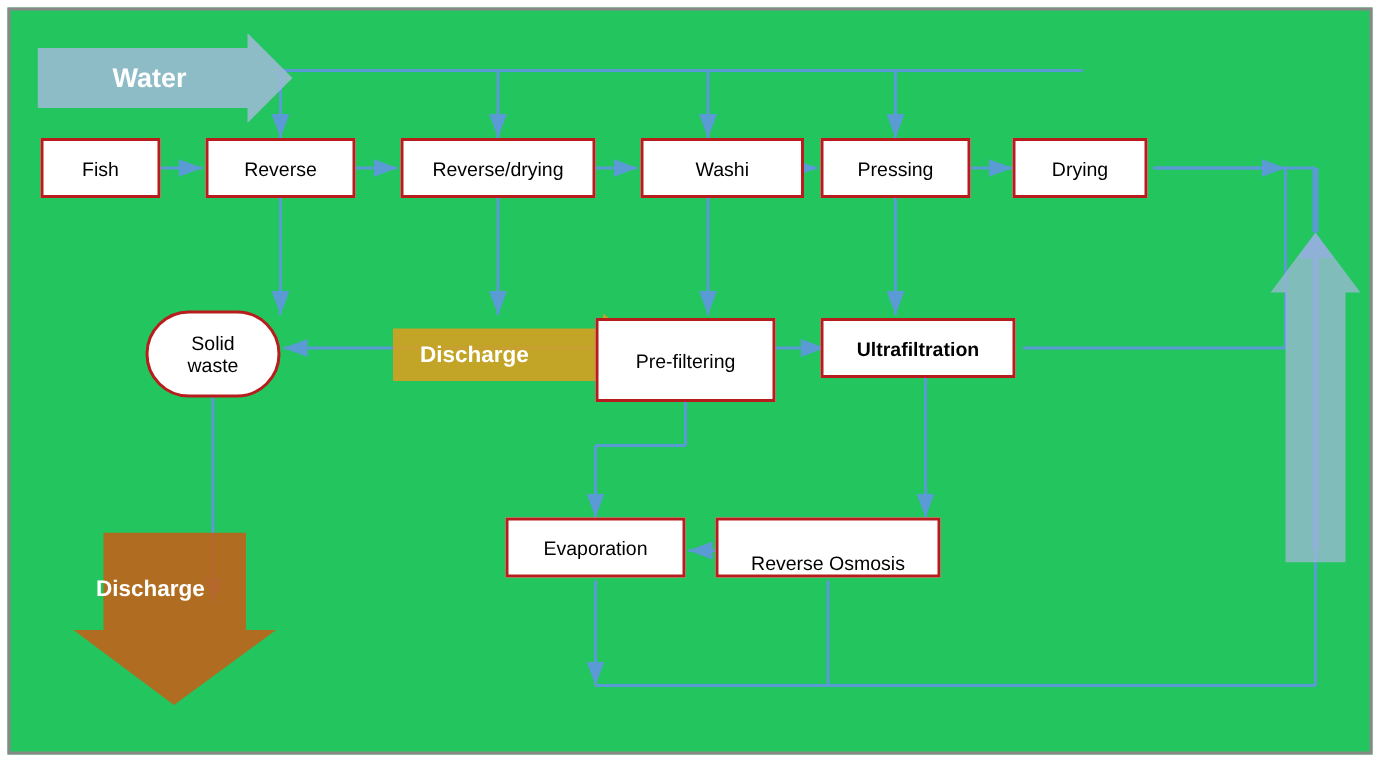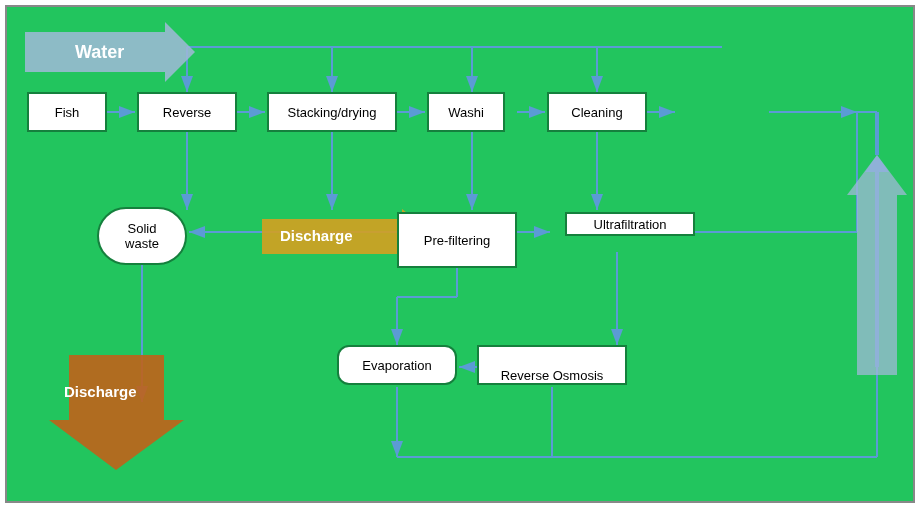--- a/index.html
+++ b/index.html
@@ -16,21 +16,21 @@
       height: 498px;
       margin: 5px;
       border: 2px solid #888;
       position: relative;
       background: #22c55e;
     }
 
     
     .process-box {
       position: absolute;
-      border: 2px solid #15803d;
+      border: 2px solid #b91c1c;
       background: #fff;
       display: flex;
       align-items: center;
       justify-content: center;
       text-align: center;
       font-size: 13px;
       font-weight: normal;
     }
 
     
@@ -146,46 +146,49 @@
 
   <div class="process-box" style="left:20px; top:85px; width:80px; height:40px;">
     <span>Fish</span>
   </div>
 
   <div class="process-box" style="left:130px; top:85px; width:100px; height:40px;">
     <span>Reverse</span>
   </div>
 
   <div class="process-box" style="left:260px; top:85px; width:130px; height:40px;">
-    <span>Stacking/drying</span>
+    <span>Reverse/drying</span>
   </div>
 
-  <div class="process-box" style="left:420px; top:85px; width:78px; height:40px;">
+  <div class="process-box" style="left:420px; top:85px; width:109px; height:40px;">
     <span>Washi</span>
   </div>
 
   <div class="process-box" style="left:540px; top:85px; width:100px; height:40px;">
-    <span>Cleaning</span>
+    <span>Pressing</span>
   </div>
 
+  <div class="process-box" style="left:668px; top:85px; width:90px; height:40px;">
+    <span>Drying</span>
+  </div>
 
   <div class="process-box" style="left:90px; top:200px; width:90px; height:58px; white-space: pre-line; border-radius: 29px;">
     <span style="white-space:pre-line">Solid
 waste</span>
   </div>
 
   <div class="process-box" style="left:390px; top:205px; width:120px; height:56px;">
     <span>Pre-filtering</span>
   </div>
 
-  <div class="process-box" style="left:558px; top:205px; width:130px; height:24px;">
+  <div class="process-box" style="left:540px; top:205px; width:130px; height:40px;font-weight:bold;">
     <span>Ultrafiltration</span>
   </div>
 
-  <div class="process-box" style="left:330px; top:338px; width:120px; height:40px;border-radius:12px;">
+  <div class="process-box" style="left:330px; top:338px; width:120px; height:40px;">
     <span>Evaporation</span>
   </div>
 
   <div class="process-box" style="left:470px; top:338px; width:150px; height:40px;align-items:flex-end;">
     <span>Reverse Osmosis</span>
   </div>
 
 </div>
 
 </body></html>

